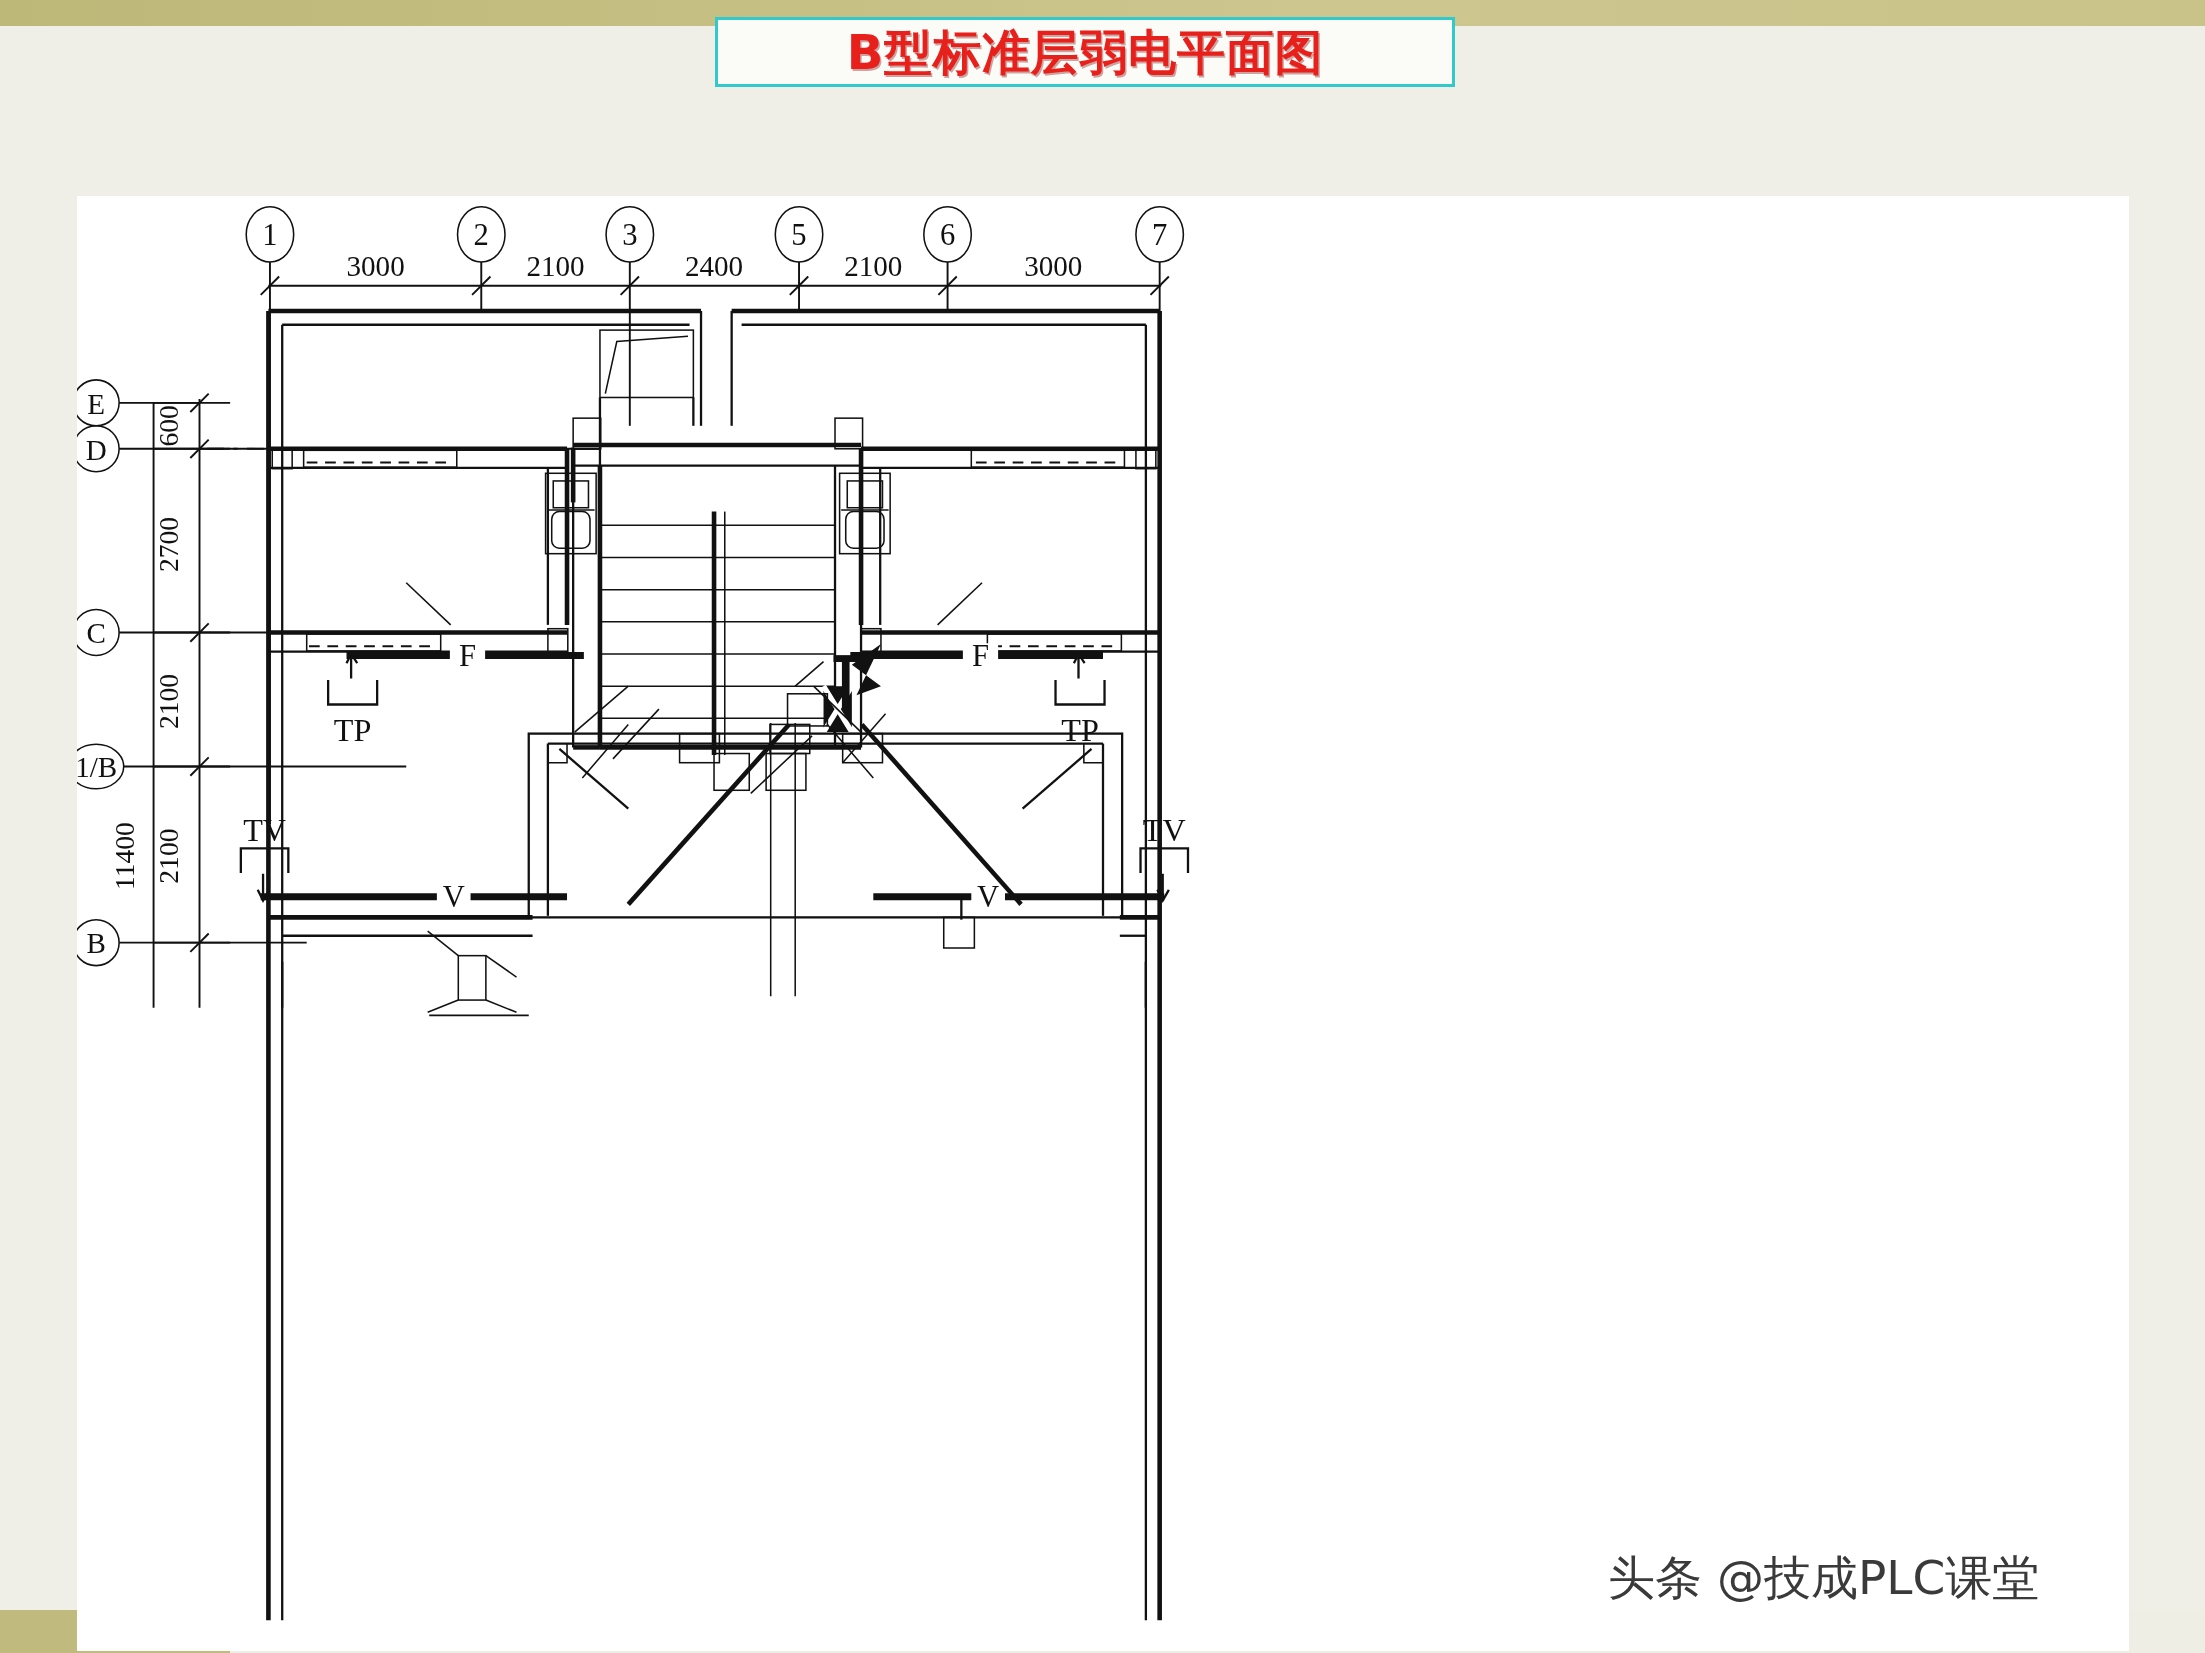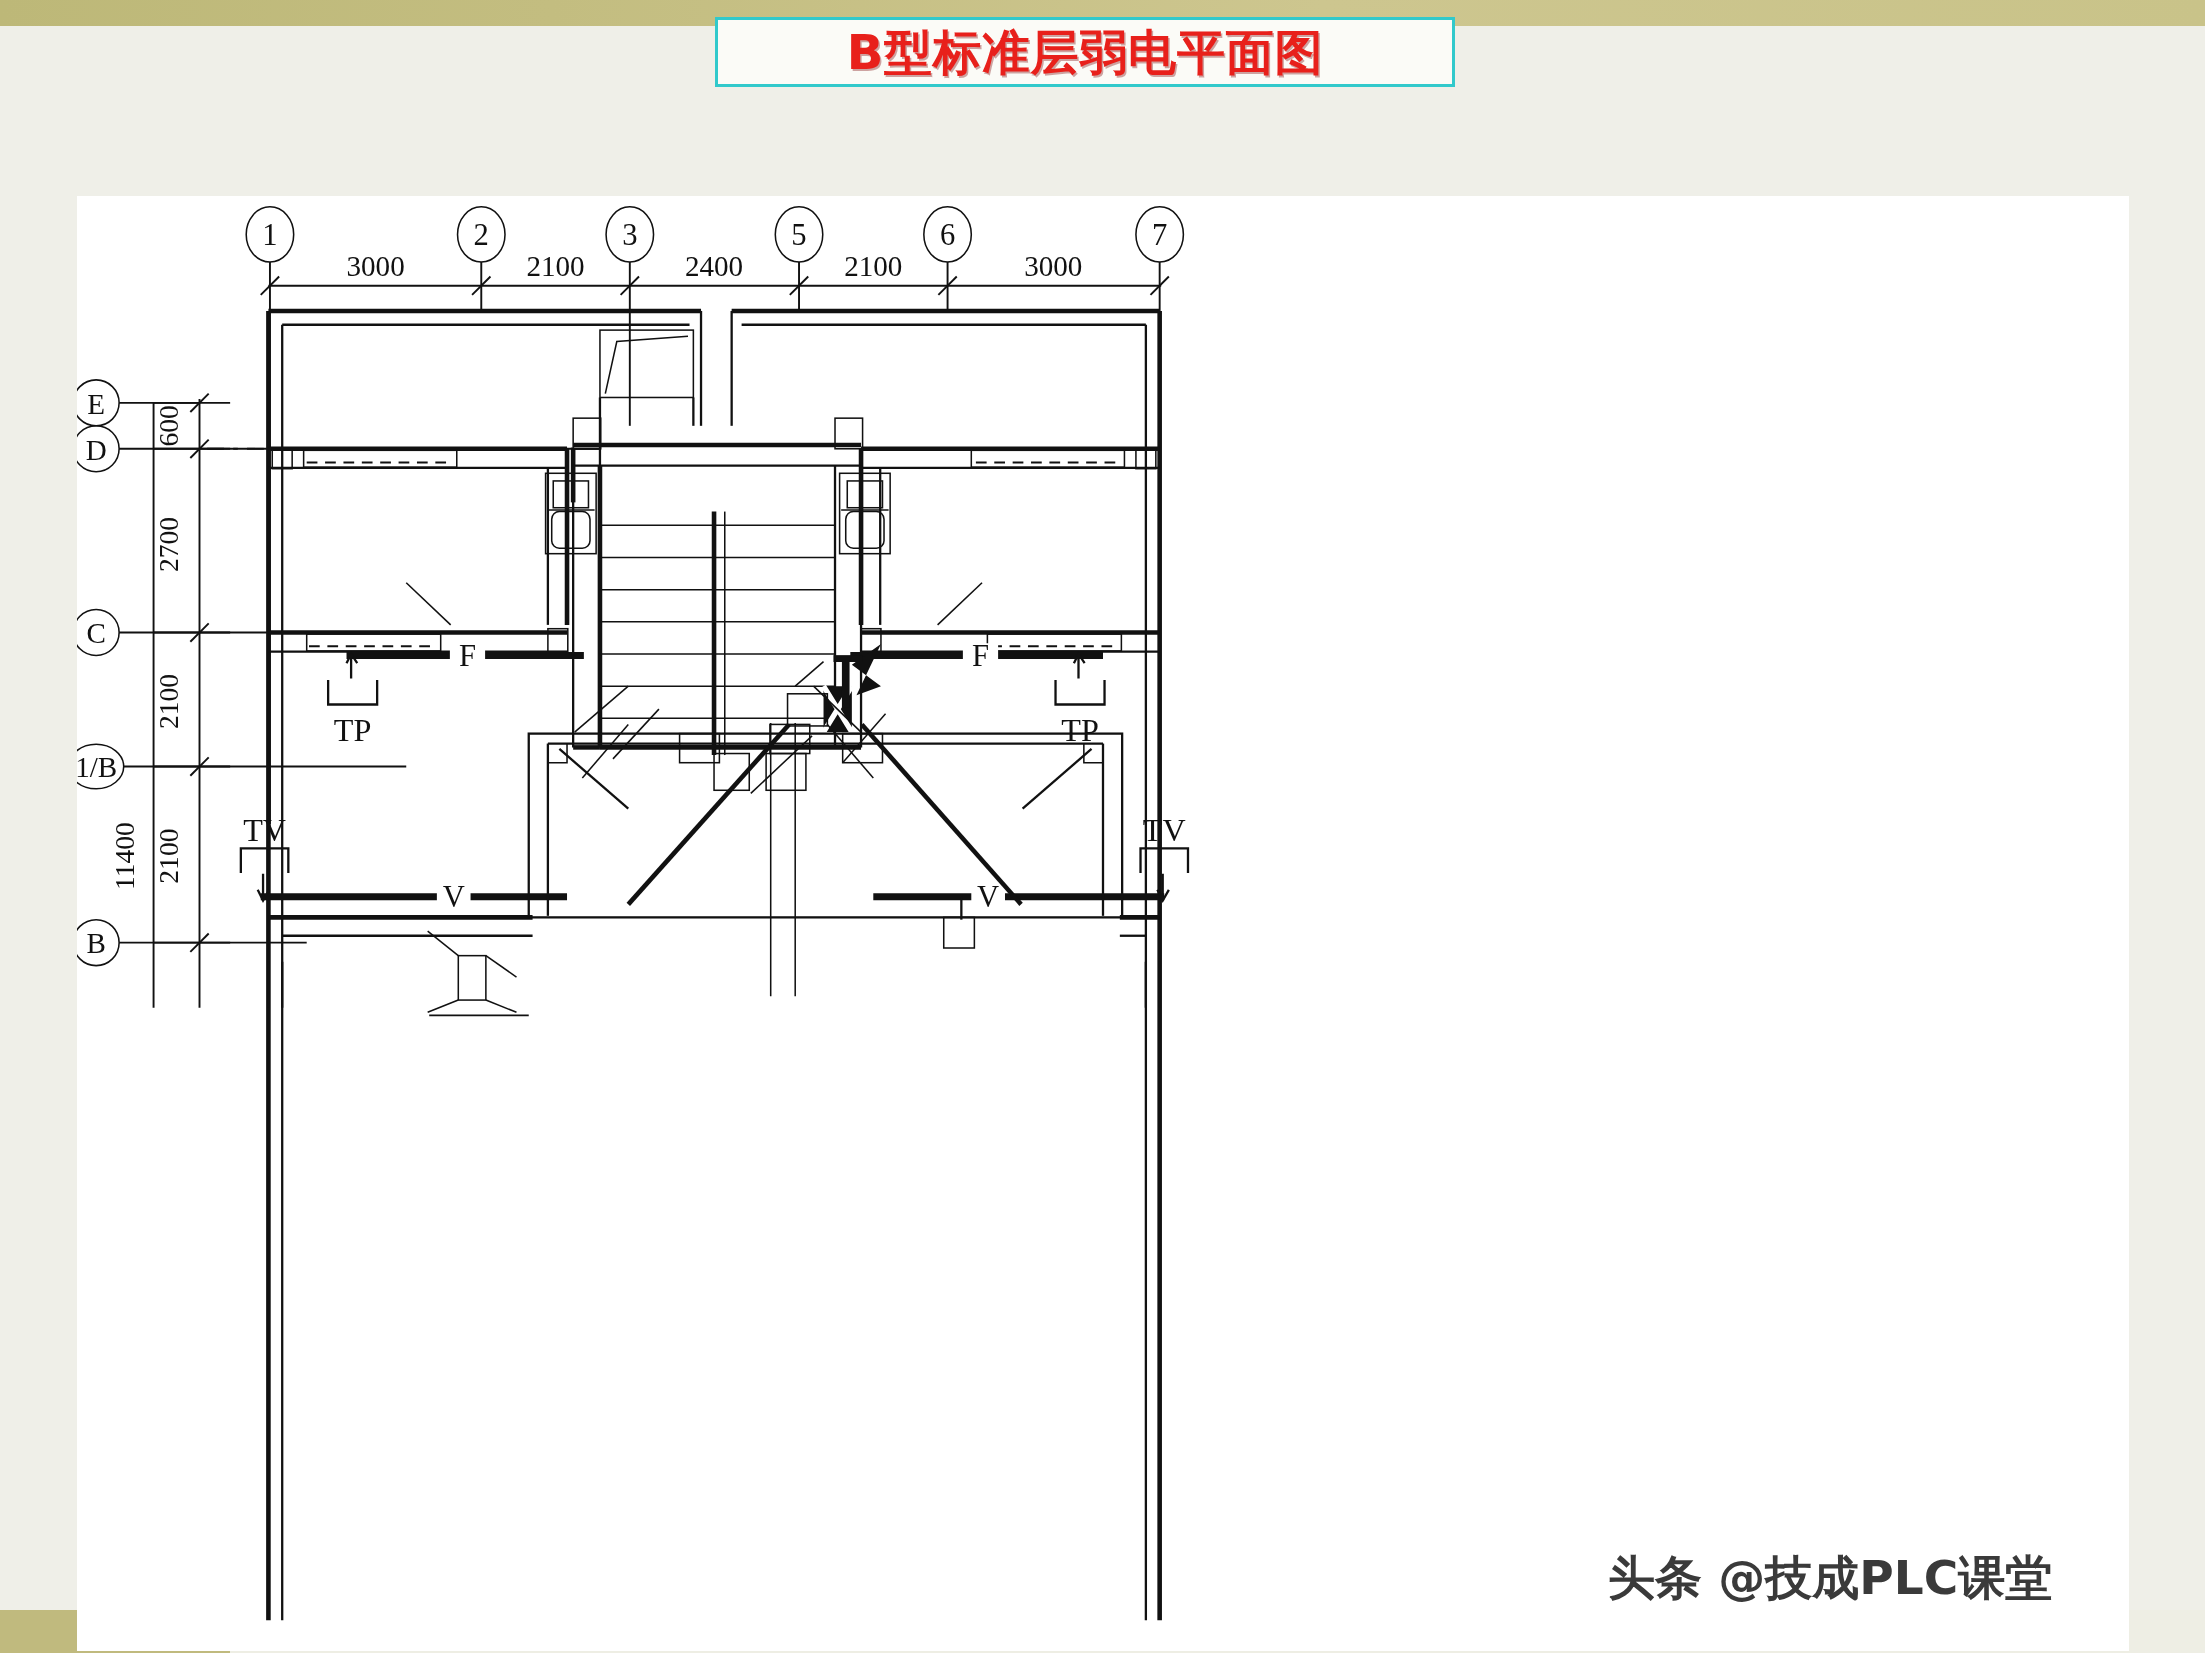--- a/index.html
+++ b/index.html
@@ -23,21 +23,21 @@
   .title-text{color:#e8201b;font-size:48px;font-weight:bold;letter-spacing:0.8px;
     font-family:"DejaVu Sans", sans-serif;line-height:1;
     text-shadow:1.5px 1.5px 0 rgba(120,0,0,.35);white-space:nowrap;}
 
   
   .plan{position:absolute;left:77px;top:196px;width:2052px;height:1455px;background:#ffffff;}
   .plan svg{display:block;}
 
   
   .watermark{position:absolute;left:1608px;top:1547px;
-    font-family:"DejaVu Sans", sans-serif;font-size:47px;font-weight:bold;
+    font-family:"DejaVu Sans", sans-serif;font-size:47px;font-weight:normal;
     color:#2a2a2a;white-space:nowrap;opacity:.92;
     text-shadow:1.5px 1.5px 0 rgba(255,255,255,.75);}
 </style>
 </head>
 <body>
 
 <div id="stage">
 
   <div class="paper"></div>
   <div class="band-top"></div>

